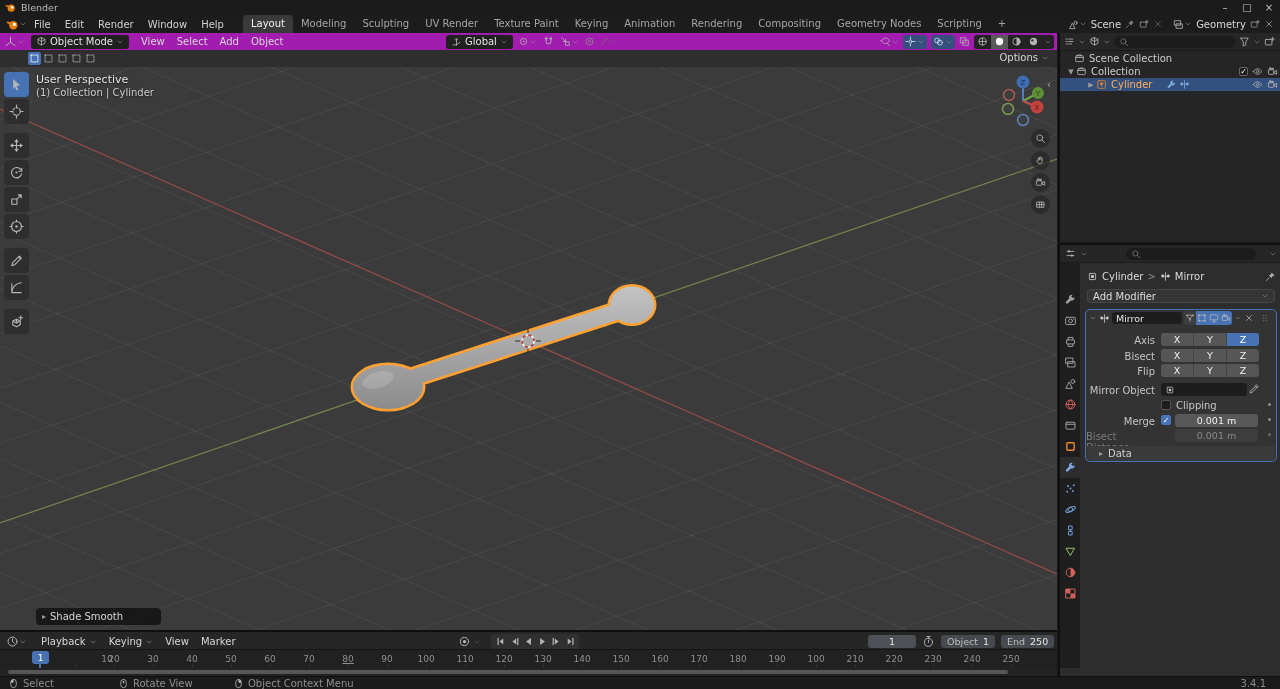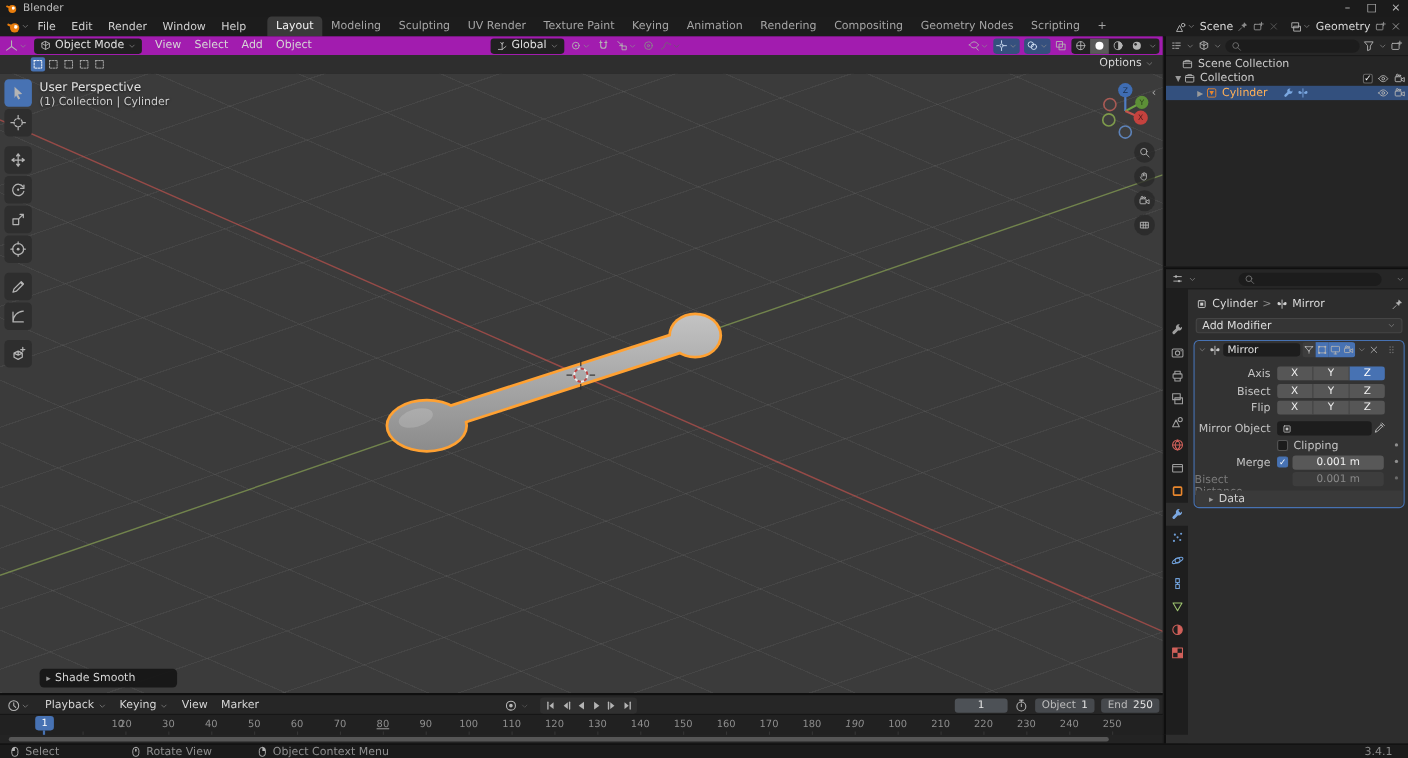--- a/index.html
+++ b/index.html
@@ -1187,21 +1187,21 @@
       <span class="ruler-num" style="left: 582.1px;">140</span>
       <div style="position: absolute; left: 582.1px; top: 15px; width: 1px; height: 4px; background: rgb(53, 53, 53);"></div>
       <span class="ruler-num" style="left: 621.1px;">150</span>
       <div style="position: absolute; left: 621.1px; top: 15px; width: 1px; height: 4px; background: rgb(53, 53, 53);"></div>
       <span class="ruler-num" style="left: 660.1px;">160</span>
       <div style="position: absolute; left: 660.1px; top: 15px; width: 1px; height: 4px; background: rgb(53, 53, 53);"></div>
       <span class="ruler-num" style="left: 699.1px;">170</span>
       <div style="position: absolute; left: 699.1px; top: 15px; width: 1px; height: 4px; background: rgb(53, 53, 53);"></div>
       <span class="ruler-num" style="left: 738.1px;">180</span>
       <div style="position: absolute; left: 738.1px; top: 15px; width: 1px; height: 4px; background: rgb(53, 53, 53);"></div>
-      <span class="ruler-num" style="left: 777.1px; font-style: italic;">190</span>
+      <span class="ruler-num" style="left: 777.1px;">190</span>
       <div style="position: absolute; left: 777.1px; top: 15px; width: 1px; height: 4px; background: rgb(53, 53, 53);"></div>
       <span class="ruler-num" style="left: 816.1px;">100</span>
       <div style="position: absolute; left: 816.1px; top: 15px; width: 1px; height: 4px; background: rgb(53, 53, 53);"></div>
       <span class="ruler-num" style="left: 855.1px;">210</span>
       <div style="position: absolute; left: 855.1px; top: 15px; width: 1px; height: 4px; background: rgb(53, 53, 53);"></div>
       <span class="ruler-num" style="left: 894.1px;">220</span>
       <div style="position: absolute; left: 894.1px; top: 15px; width: 1px; height: 4px; background: rgb(53, 53, 53);"></div>
       <span class="ruler-num" style="left: 933.1px;">230</span>
       <div style="position: absolute; left: 933.1px; top: 15px; width: 1px; height: 4px; background: rgb(53, 53, 53);"></div>
       <span class="ruler-num" style="left: 972.1px;">240</span>

